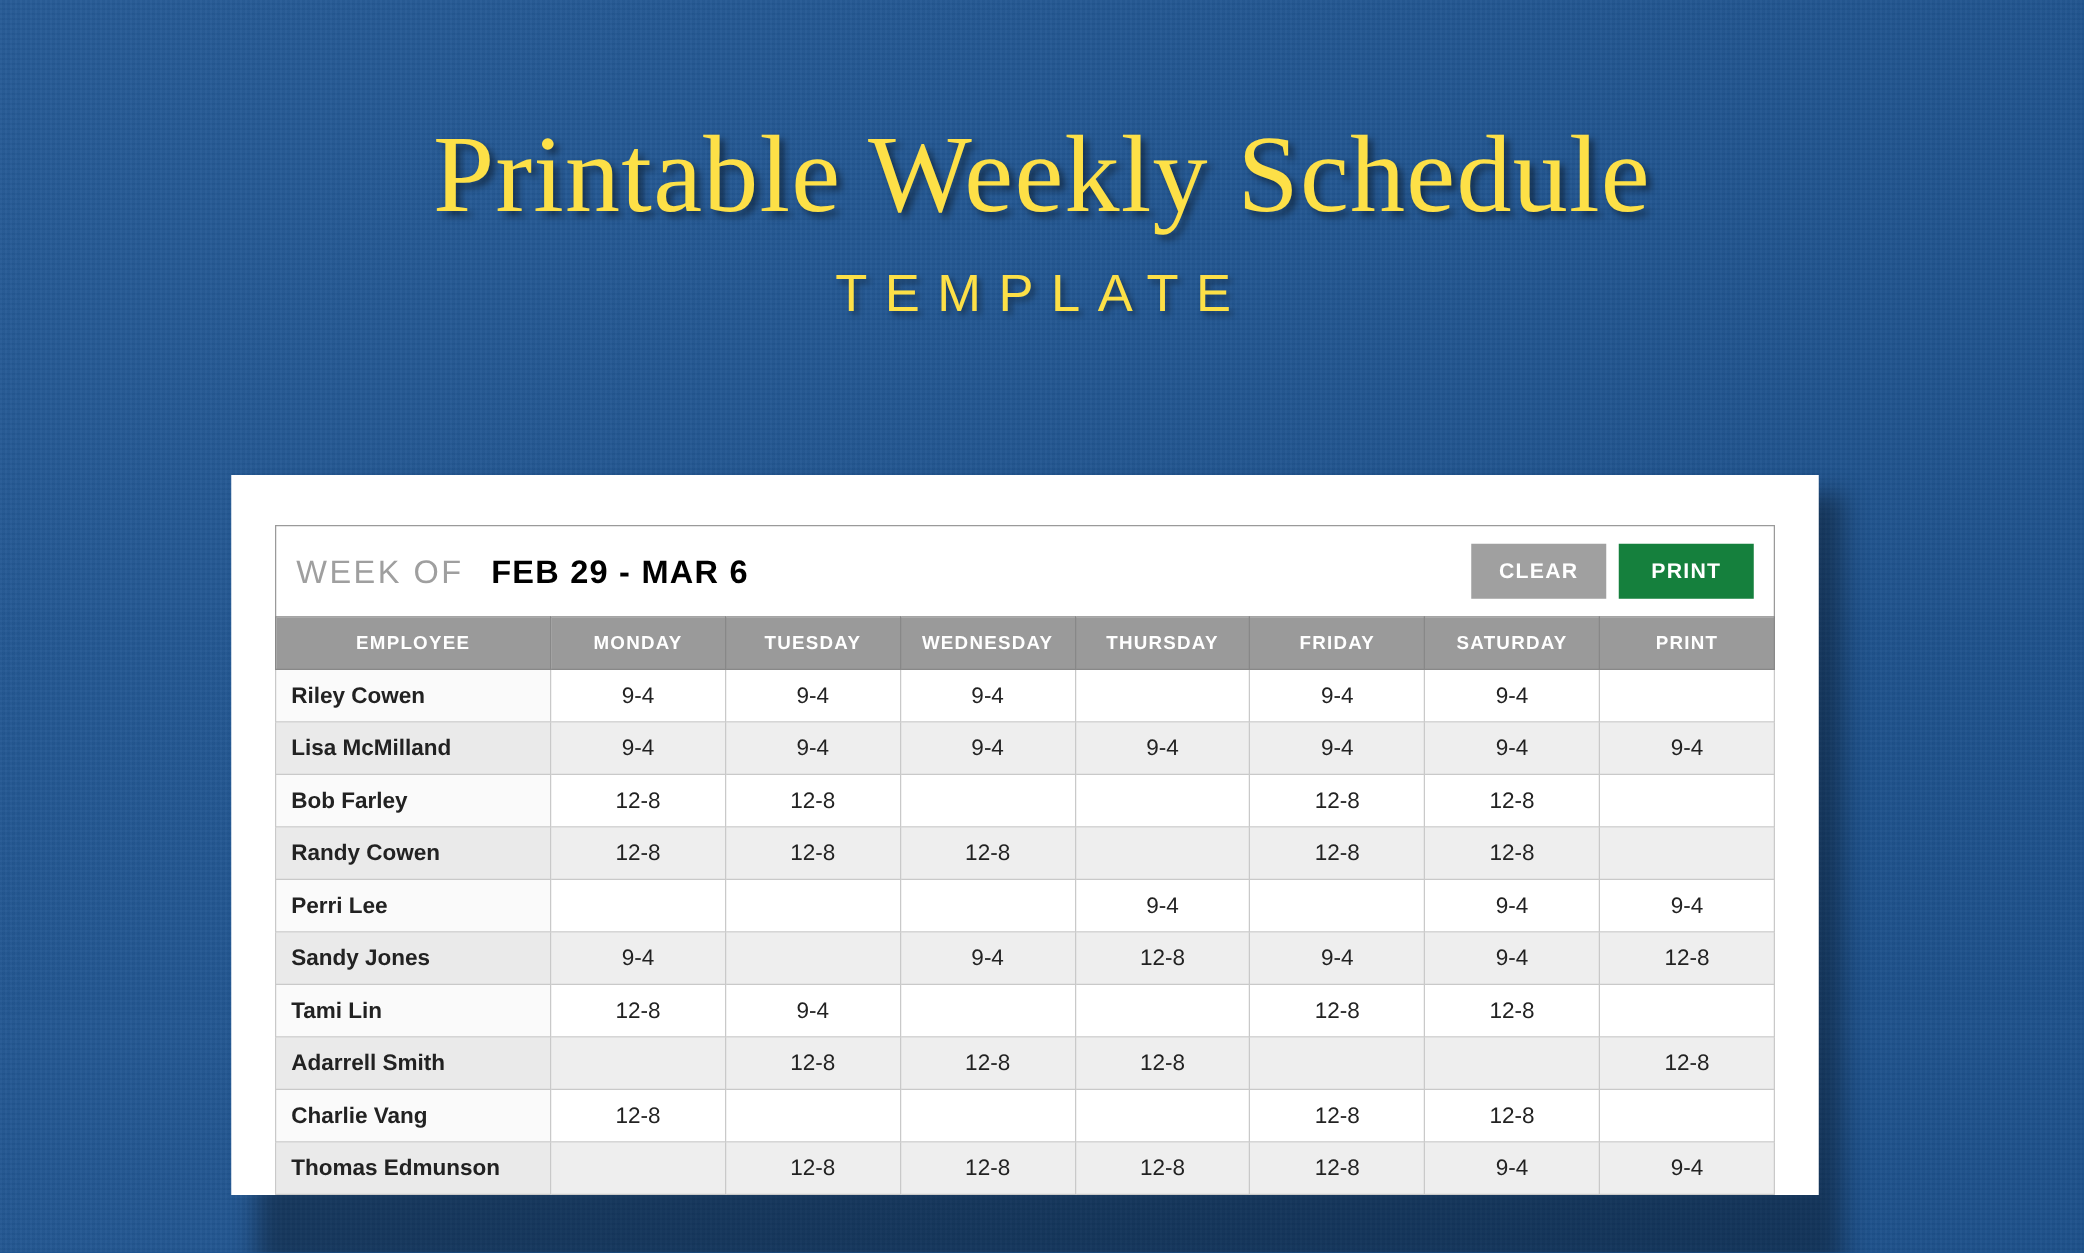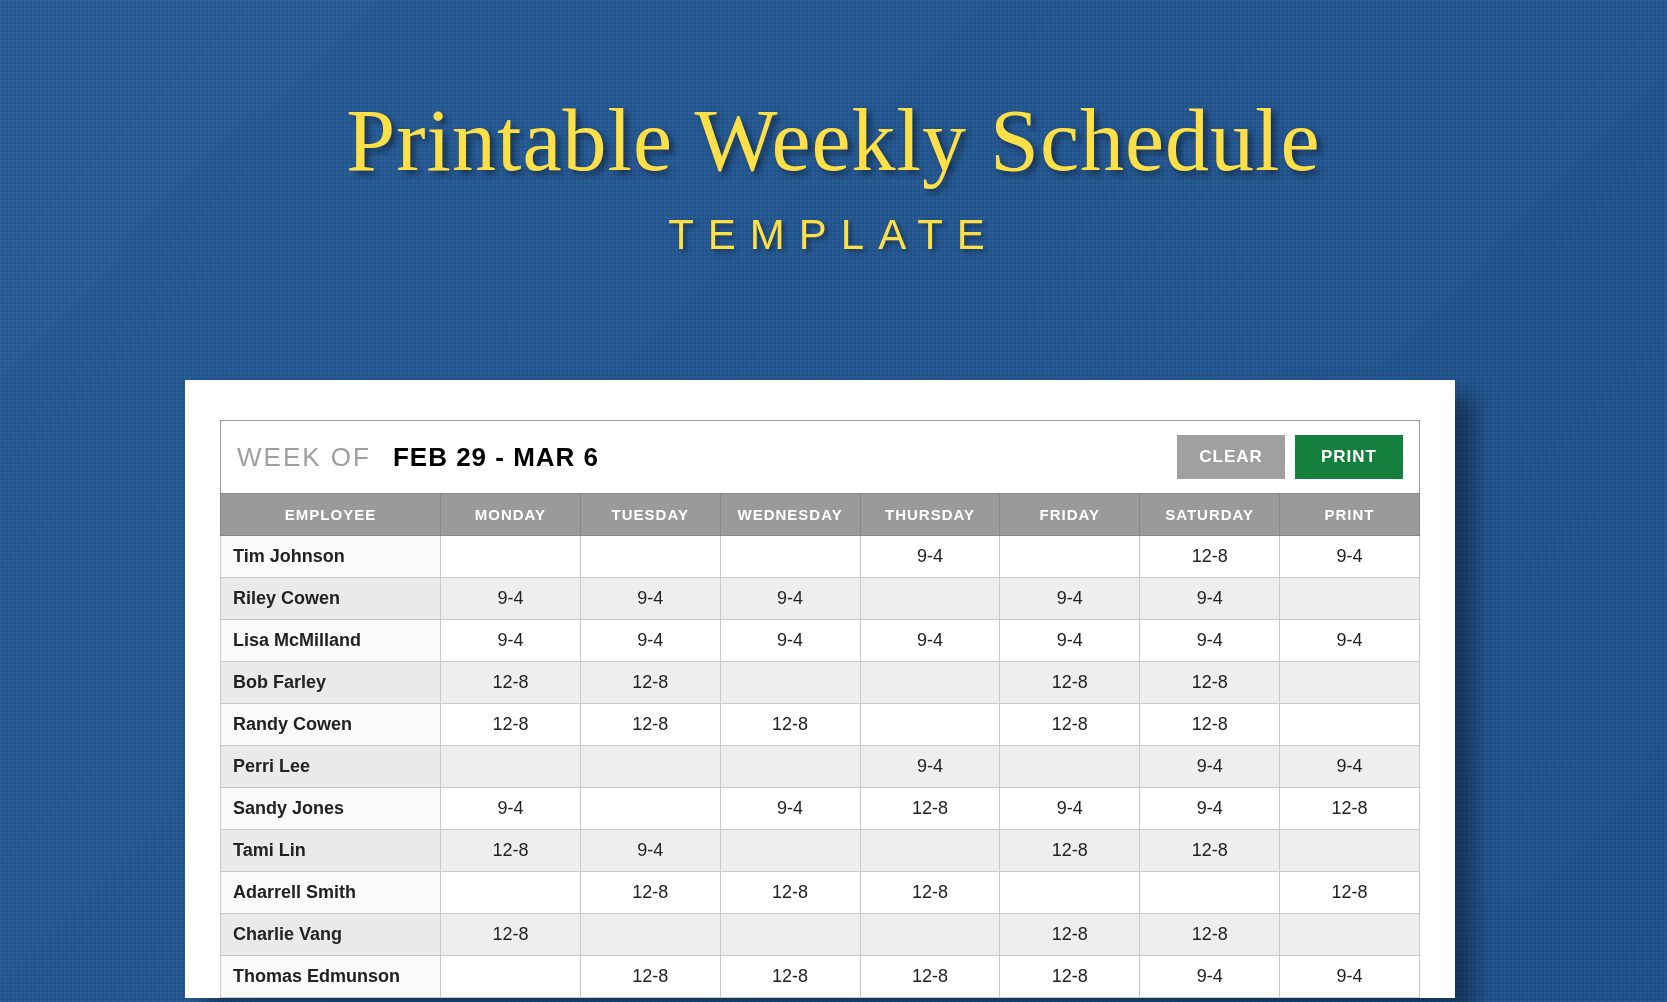--- a/index.html
+++ b/index.html
@@ -161,30 +161,20 @@
         <th>TUESDAY</th>
         <th>WEDNESDAY</th>
         <th>THURSDAY</th>
         <th>FRIDAY</th>
         <th>SATURDAY</th>
         <th>PRINT</th>
       </tr>
     </thead>
     <tbody id="schedule-body">
         <tr>
-          <td class="emp">Tim Johnson</td>
-          <td></td>
-          <td></td>
-          <td></td>
-          <td>9-4</td>
-          <td></td>
-          <td>12-8</td>
-          <td>9-4</td>
-        </tr>
-        <tr>
           <td class="emp">Riley Cowen</td>
           <td>9-4</td>
           <td>9-4</td>
           <td>9-4</td>
           <td></td>
           <td>9-4</td>
           <td>9-4</td>
           <td></td>
         </tr>
         <tr>

